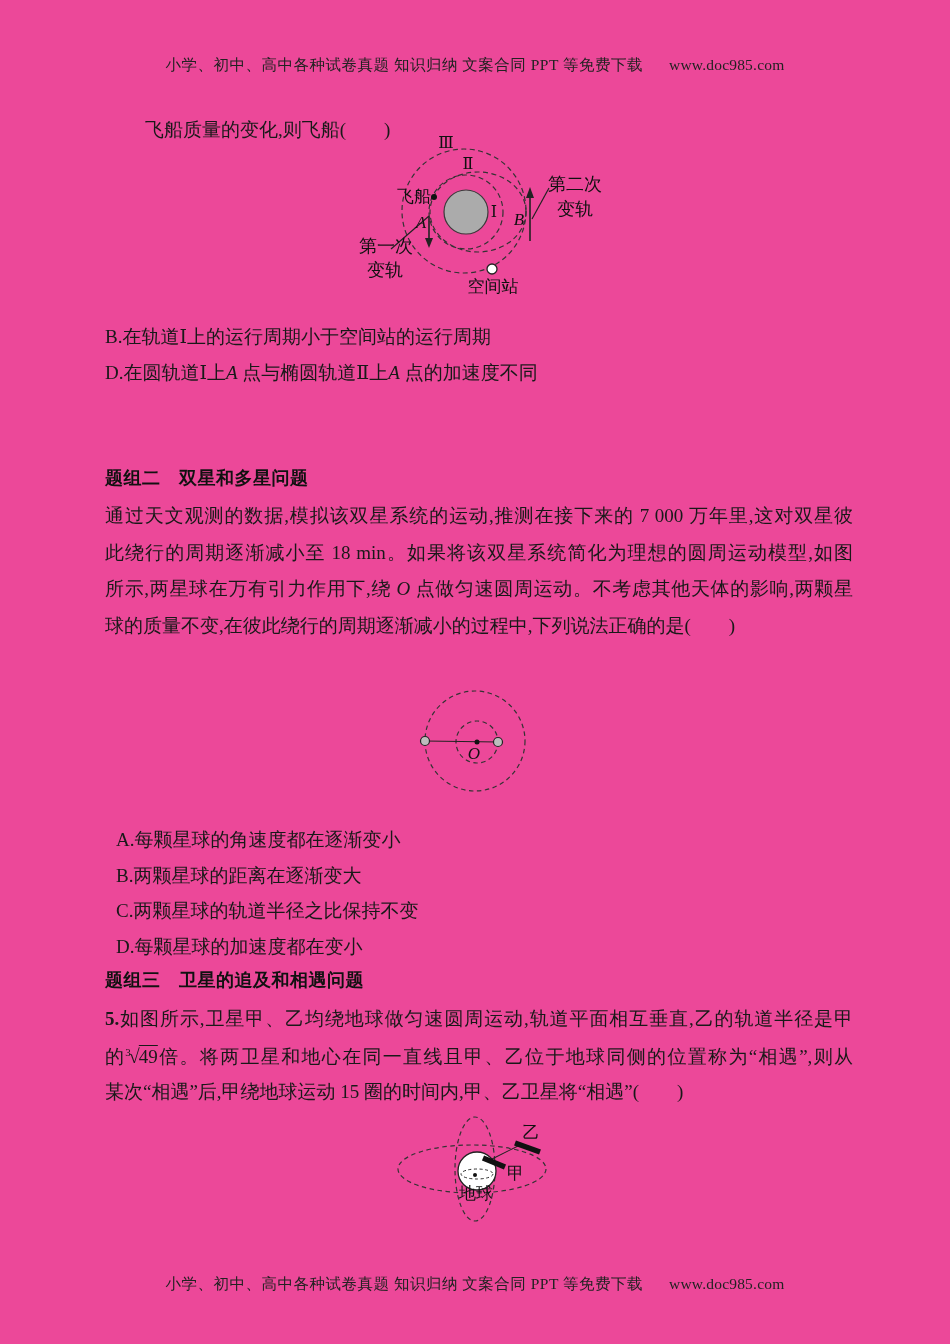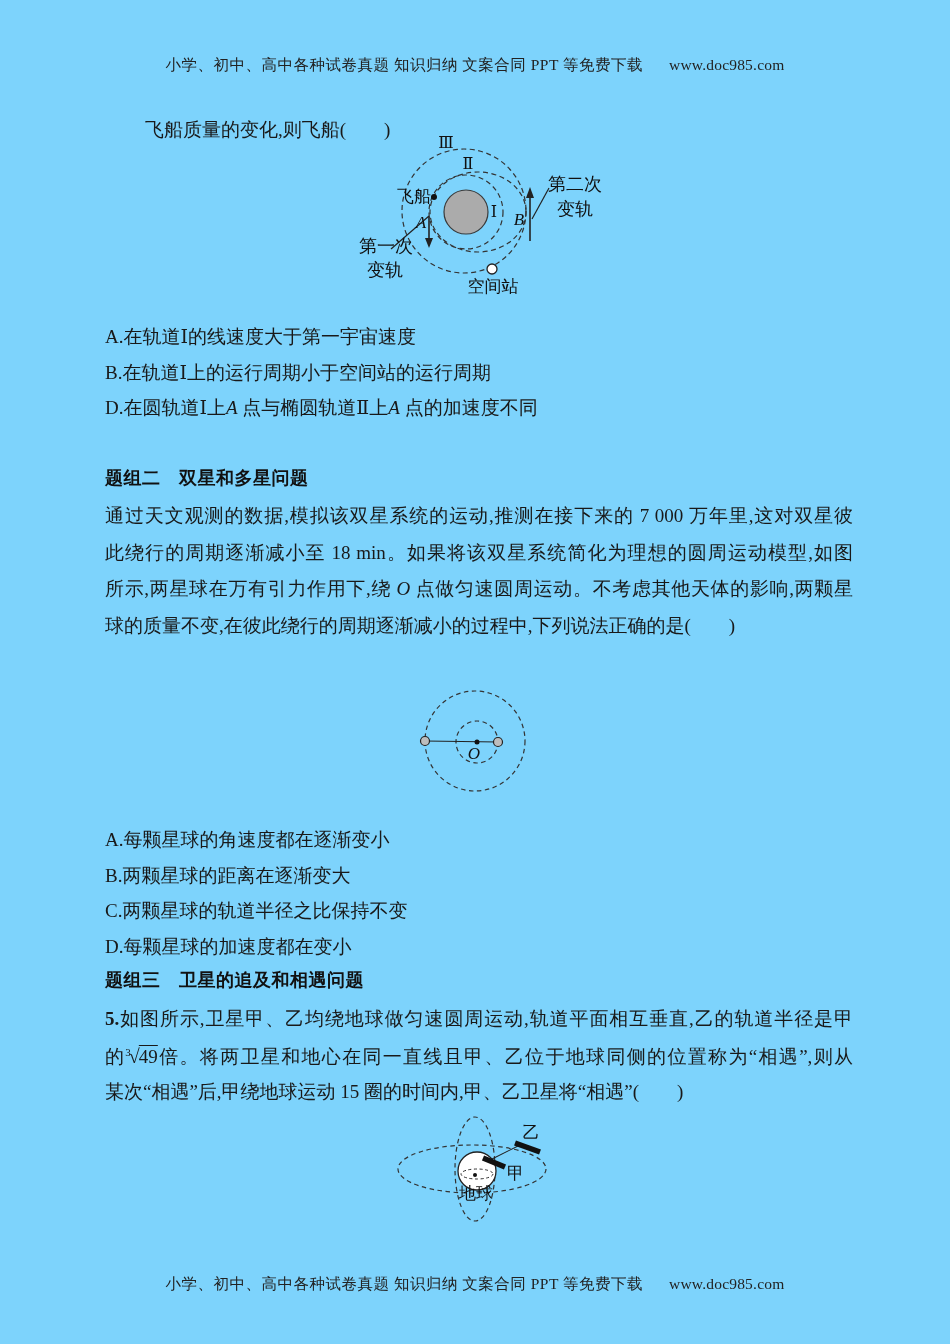--- a/index.html
+++ b/index.html
@@ -1,17 +1,17 @@
 <!DOCTYPE html>
 <html><head>
 <meta charset="utf-8">
 <style>
   html,body{margin:0;padding:0;background:#ffffff;}
   .page{
-    position:relative; width:950px; height:1344px; background:#7dd3fc;
+    position:relative; width:950px; height:1344px; background:#ec4899;
     font-family:"Liberation Serif","DejaVu Serif",serif;
     color:#191919; overflow:hidden;
   }
   .hf{
     position:absolute; left:0; width:950px; display:flex;
     justify-content:center; align-items:baseline; gap:26px;
     font-size:15.5px; color:#222; letter-spacing:0.5px;
   }
   .hf .url{letter-spacing:0.2px;margin-top:29px;}
   .textcol{position:absolute; left:105px; width:748px;}
@@ -72,21 +72,20 @@
     <text class="pt" x="76" y="100" text-anchor="middle">A</text>
     <text class="pt" x="174" y="97" text-anchor="middle">B</text>
     <text class="transfer-label" x="41" y="124" text-anchor="middle">第一次</text>
     <text class="transfer-label" x="40" y="148" text-anchor="middle">变轨</text>
     <text class="transfer-label" x="230" y="62" text-anchor="middle">第二次</text>
     <text class="transfer-label" x="230" y="87" text-anchor="middle">变轨</text>
     <text class="cjk-label" x="148" y="164" text-anchor="middle">空间站</text>
   </svg>
 
   <div class="textcol" style="top:319px;">
-    <div class="line">A.在轨道Ⅰ的线速度大于第一宇宙速度</div>
     <div class="line">B.在轨道Ⅰ上的运行周期小于空间站的运行周期</div>
     <div class="line"><span>D.在圆轨道Ⅰ上</span><span class="it">A</span><span> 点与椭圆轨道Ⅱ上</span><span class="it">A</span><span> 点的加速度不同</span></div>
   </div>
 
   <div class="heading" style="top:466px;">题组二　双星和多星问题</div>
 
   <div class="textcol para" style="top:498px;">
     <div class="line fill">通过天文观测的数据,模拟该双星系统的运动,推测在接下来的 7 000 万年里,这对双星彼</div>
     <div class="line fill">此绕行的周期逐渐减小至 18 min。如果将该双星系统简化为理想的圆周运动模型,如图</div>
     <div class="line fill"><span>所示,两星球在万有引力作用下,绕 </span><span class="it">O</span><span> 点做匀速圆周运动。不考虑其他天体的影响,两颗星</span></div>
@@ -96,21 +95,21 @@
   <svg style="left:398px; top:688px;" width="160" height="115" viewBox="0 0 160 115">
     <circle cx="77" cy="53" r="50" fill="none" stroke="#333" stroke-width="1.2" stroke-dasharray="4.5 3.5"></circle>
     <circle cx="79" cy="54" r="21" fill="none" stroke="#333" stroke-width="1.2" stroke-dasharray="4.5 3.5"></circle>
     <line x1="27" y1="53" x2="100" y2="54" stroke="#222" stroke-width="1.2"></line>
     <circle cx="27" cy="53" r="4.5" fill="#bdbdbd" stroke="#222" stroke-width="1.2"></circle>
     <circle cx="100" cy="54" r="4.5" fill="#bdbdbd" stroke="#222" stroke-width="1.2"></circle>
     <circle cx="79" cy="54" r="2.5" fill="#111"></circle>
     <text class="pt" x="76" y="71" text-anchor="middle">O</text>
   </svg>
 
-  <div class="textcol" style="top:822px;">
+  <div class="textcol" style="top:822px;margin-left:11px;">
     <div class="line">A.每颗星球的角速度都在逐渐变小</div>
     <div class="line">B.两颗星球的距离在逐渐变大</div>
     <div class="line">C.两颗星球的轨道半径之比保持不变</div>
     <div class="line">D.每颗星球的加速度都在变小</div>
   </div>
 
   <div class="heading" style="top:968px;">题组三　卫星的追及和相遇问题</div>
 
   <div class="textcol para" style="top:1001px;">
     <div class="line fill"><span class="bnum">5.</span><span>如图所示,卫星甲、乙均绕地球做匀速圆周运动,轨道平面相互垂直,乙的轨道半径是甲</span></div>

